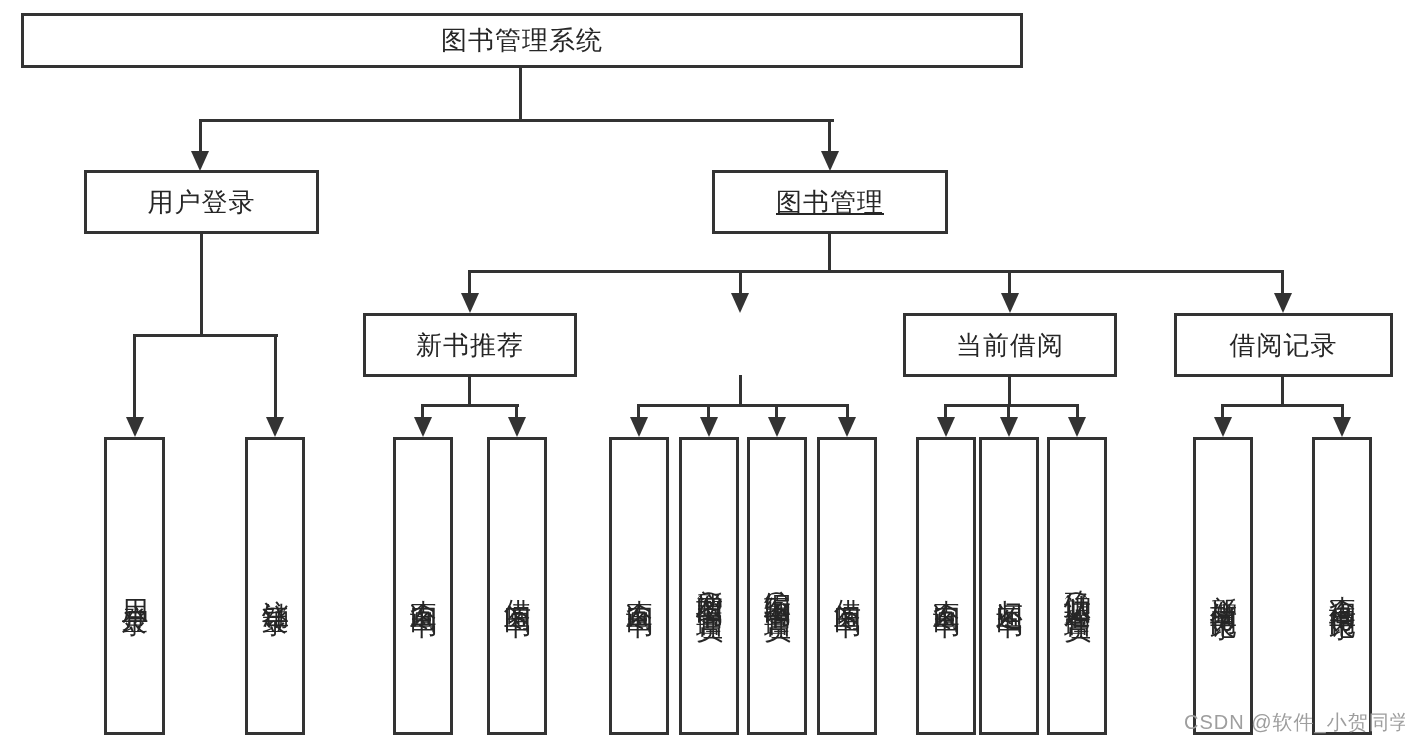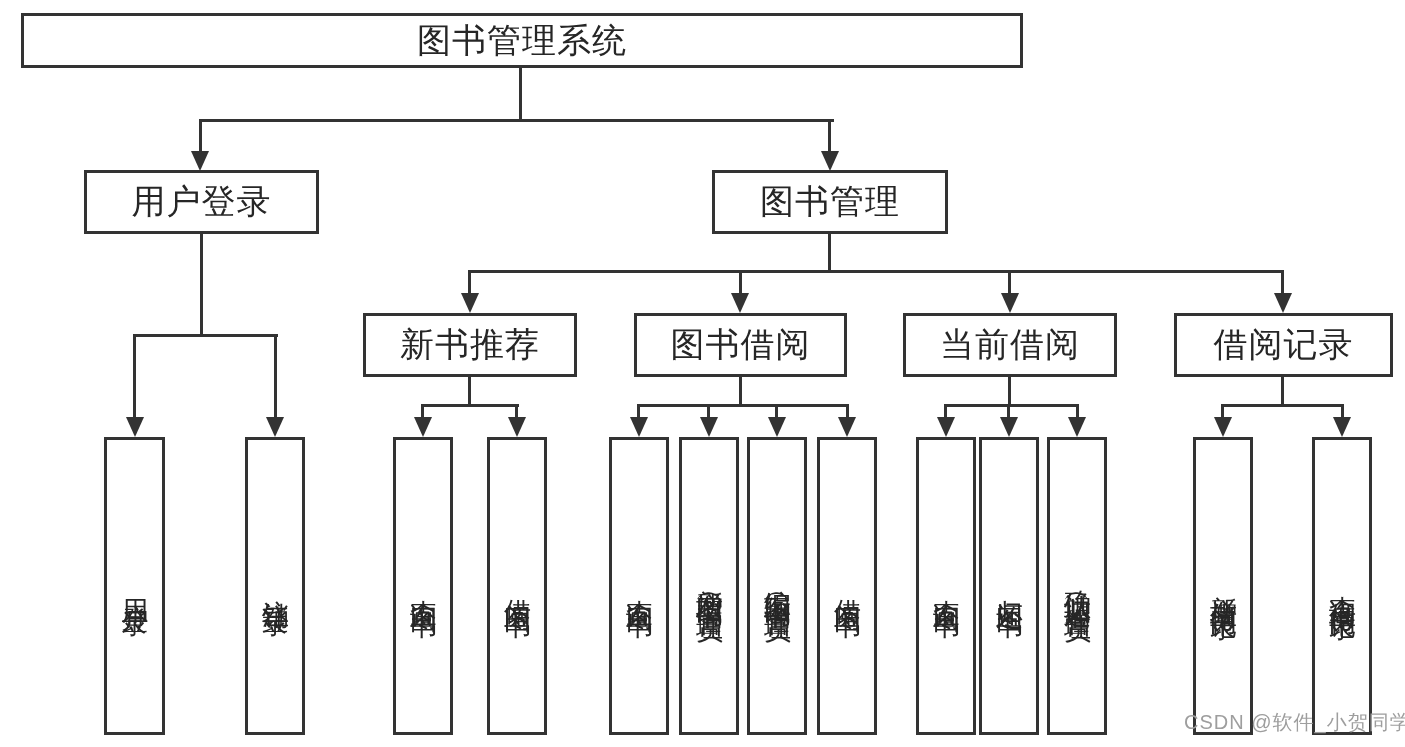--- a/index.html
+++ b/index.html
@@ -15,21 +15,21 @@
     font-family:"Liberation Sans","DejaVu Sans",sans-serif;
     overflow:hidden;
   }
   .node{
     position:absolute;
     box-sizing:border-box;
     border:3px solid var(--line);
     background:#ffffff;
     display:flex;align-items:center;justify-content:center;
     color:var(--text);
-    font-size:34px;
+    font-size:26px;
     letter-spacing:1px;
     white-space:nowrap;
   }
   .leaf{
     position:absolute;
     box-sizing:border-box;
     border:3px solid var(--line);
     background:#ffffff;
     top:437px;height:298px;
     display:flex;align-items:center;justify-content:center;
@@ -67,31 +67,28 @@
 <div id="stage">
 
   <div class="node" style="left:21px;top:13px;width:1002px;height:55px;">
     <span>图书管理系统</span>
   </div>
 
   <div class="node" style="left:84px;top:170px;width:235px;height:64px;">
     <span>用户登录</span>
   </div>
 
-  <div class="node" style="left:712px;top:170px;width:236px;height:64px;">
+  <div class="node" style="left:712px;top:170px;width:236px;height:64px;text-decoration:underline;">
     <span>图书管理</span>
   </div>
 
   <div class="node" style="left:363px;top:313px;width:214px;height:64px;">
     <span>新书推荐</span>
   </div>
 
-  <div class="node" style="left:634px;top:313px;width:213px;height:64px;">
-    <span>图书借阅</span>
-  </div>
 
   <div class="node" style="left:1174px;top:313px;width:219px;height:64px;">
     <span>借阅记录</span>
   </div>
 
   <div class="node" style="left:903px;top:313px;width:214px;height:64px;">
     <span>当前借阅</span>
   </div>
 
   <div class="leaf" style="left:104px;width:61px;">

